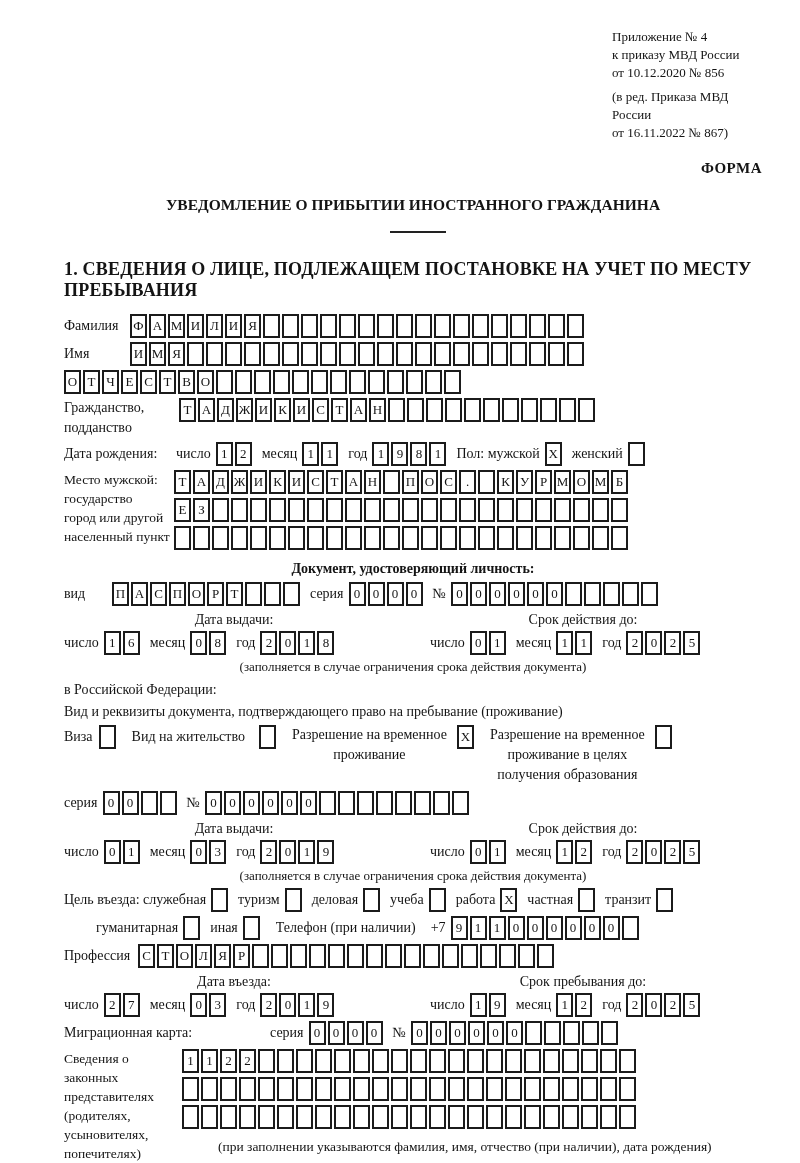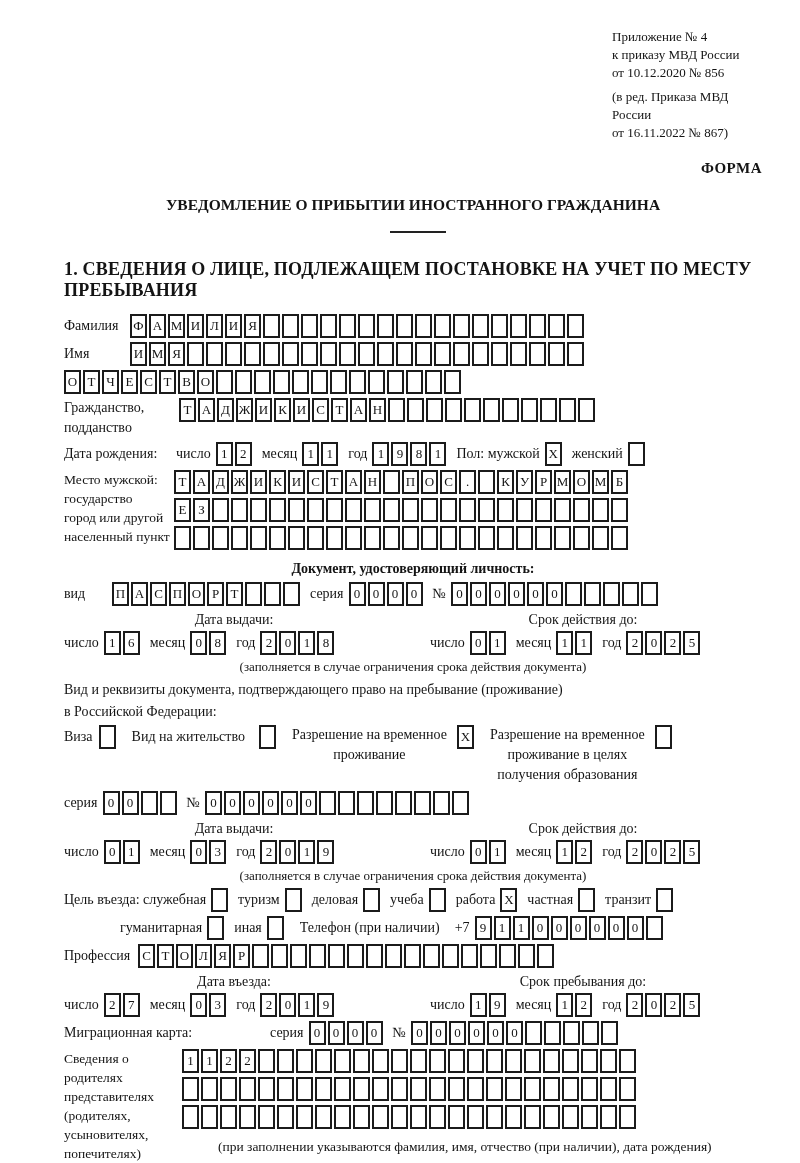--- a/index.html
+++ b/index.html
@@ -44,21 +44,21 @@
   .dcol.right { width:358px; }
   .dhead { text-align:center; line-height:19px; margin-bottom:2px; }
   .dline { display:flex; align-items:flex-start; white-space:nowrap; }
   .dline.rpad { padding-left:26px; }
   .dnote { font-size:13px; text-align:center; line-height:17px; margin-bottom:4px; white-space:nowrap; }
 
   .plain { font-size:14px; line-height:22px; }
   .permit-row { display:flex; align-items:flex-start; font-size:14px; margin:2px 0 6px 0; }
   .pcenter { text-align:center; line-height:20px; flex:none; }
   .ml6 { margin-left:6px; } .ml10 { margin-left:10px; } .ml14 { margin-left:14px; }
-  .indent { margin-left:56px; }
+  .indent { margin-left:32px; }
 
   .rep-note { font-size:13.5px; margin:10px 0 0 150px; }
 </style>
 </head>
 <body>
 
 <div class="page">
 
   <div class="annex">
     <div>Приложение № 4</div>
@@ -395,22 +395,22 @@
             <span class="cell">2</span>
             <span class="cell">0</span>
             <span class="cell">2</span>
             <span class="cell">5</span>
           </span>
       </div>
     </div>
   </div>
   <div class="dnote">(заполняется в случае ограничения срока действия документа)</div>
 
+  <div class="plain">в Российской Федерации:</div>
   <div class="plain">Вид и реквизиты документа, подтверждающего право на пребывание (проживание)</div>
-  <div class="plain">в Российской Федерации:</div>
 
   <div class="permit-row">
     <span style="line-height:24px">Виза</span>
     <span class="boxes ml6">
         <span class="cell"></span>
       </span>
     <span class="ml14" style="line-height:24px">Вид на жительство</span>
     <span class="boxes ml14">
         <span class="cell"></span>
       </span>
@@ -658,21 +658,21 @@
         <span class="cell"></span>
         <span class="cell"></span>
         <span class="cell"></span>
         <span class="cell"></span>
       </span>
   </div>
 
   <div class="frow" style="margin-top:4px">
     <span class="flabel small" style="width:118px">
       <span style="display:block">Сведения о</span>
-      <span style="display:block">родителях</span>
+      <span style="display:block">законных</span>
       <span style="display:block">представителях</span>
       <span style="display:block">(родителях,</span>
       <span style="display:block">усыновителях,</span>
       <span style="display:block">попечителях)</span>
     </span>
     <span class="boxcol">
       <span class="boxes">
           <span class="cell">1</span>
           <span class="cell">1</span>
           <span class="cell">2</span>

